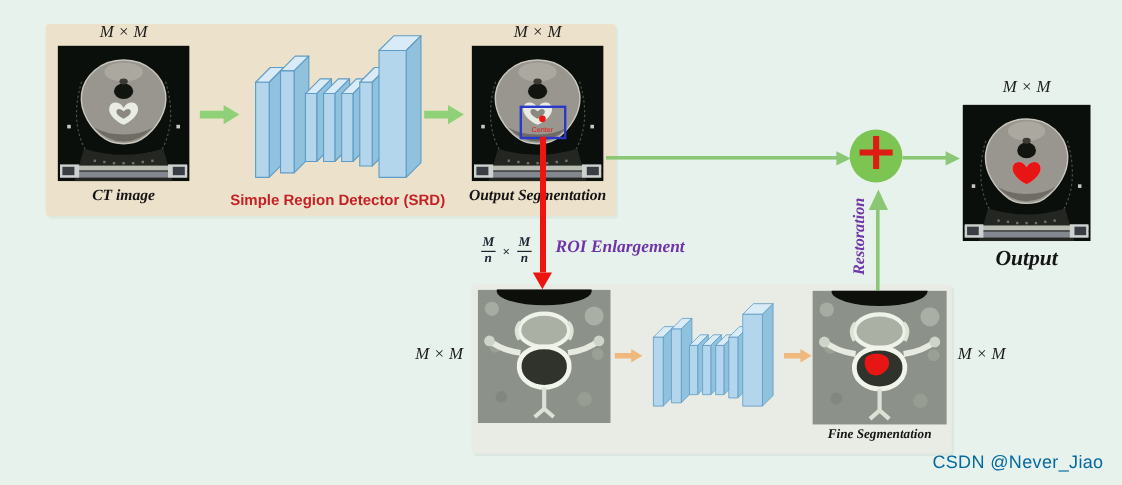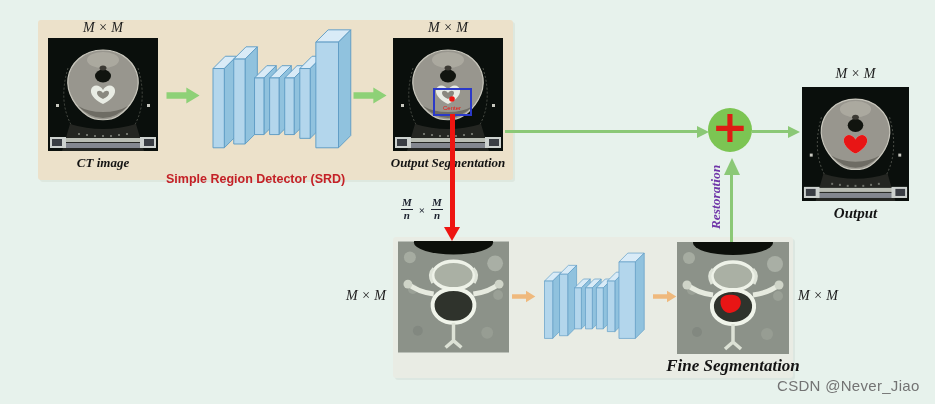--- a/index.html
+++ b/index.html
@@ -11,22 +11,22 @@
   .panel{position:absolute;border-radius:3px;}
   .panel-top{left:38px;top:20px;width:475px;height:160px;background:#ece1ca;
              box-shadow:2px 2px 0 rgba(120,110,80,.08);}
   .panel-bottom{left:393px;top:237px;width:400px;height:141px;background:#e9ece4;
              box-shadow:2px 2px 0 rgba(90,100,90,.07);}
 
   .dims{font-family:"Liberation Serif",serif;font-style:italic;font-size:14px;
         color:#1c1c1c;text-align:center;}
   .cap{font-family:"Liberation Serif",serif;font-style:italic;font-weight:bold;
        font-size:13px;color:#141414;text-align:center;}
-  .cap-big{font-size:15px;}
-  .net-label{font-weight:bold;font-size:12.5px;color:#c42127;text-align:left;letter-spacing:0;margin-top:12px;}
+  .cap-big{font-size:18px;}
+  .net-label{font-weight:bold;font-size:12.5px;color:#c42127;text-align:right;letter-spacing:0;}
   .purple-label{font-family:"Liberation Serif",serif;font-style:italic;font-weight:bold;
        font-size:14.5px;color:#6f35a8;white-space:nowrap;}
 
   .hline{position:absolute;height:3px;background:#8bc876;}
   .vline{position:absolute;width:3px;background:#8bc876;}
   .tri-right{position:absolute;width:0;height:0;border-top:6px solid transparent;
        border-bottom:6px solid transparent;border-left:12px solid #8bc876;}
   .tri-up{position:absolute;width:0;height:0;border-left:8px solid transparent;
        border-right:8px solid transparent;border-bottom:17px solid #8bc876;}
   .redline{position:absolute;width:4.5px;background:#ee1511;}
@@ -43,21 +43,21 @@
        font-family:"Liberation Serif",serif;font-style:italic;font-weight:bold;
        font-size:11px;color:#1d2330;}
   .frac{display:inline-flex;flex-direction:column;align-items:center;line-height:1.05;}
   .frac .den{border-top:1.3px solid #1d2330;padding:0 3px;}
   .frac .num{padding:0 3px;}
   .frac-op{font-style:normal;font-size:11px;transform:translateY(1px);}
 
   .rot-left{transform:rotate(-90deg);transform-origin:center center;text-align:center;}
 
   .watermark{position:absolute;left:777px;top:377px;width:158px;font-size:15px;
-       color:#737373;letter-spacing:.3px;white-space:nowrap;}
+       color:#0369a1;letter-spacing:.3px;white-space:nowrap;}
 
   svg{display:block;}
 </style>
 </head>
 <body>
 
 <div class="canvas">
 
   <svg width="0" height="0" style="position:absolute">
     <defs>
@@ -183,20 +183,21 @@
     <span class="frac">
       <span class="num">M</span>
       <span class="den">n</span>
     </span>
     <span class="frac-op">×</span>
     <span class="frac">
       <span class="num">M</span>
       <span class="den">n</span>
     </span>
   </div>
+  <div class="abs purple-label" style="left:463px;top:198px;">ROI Enlargement</div>
 
   <div class="hline" style="left:505px;top:130px;width:193px;"></div>
   <div class="tri-right" style="left:697px;top:125.5px;"></div>
   <div class="sum-circle">
     <span class="sum-plus">+</span>
   </div>
   <div class="hline" style="left:752px;top:130px;width:37px;"></div>
   <div class="tri-right" style="left:788px;top:125.5px;"></div>
 
   <div class="vline" style="left:730px;top:174px;height:68px;"></div>
@@ -224,19 +225,19 @@
     </svg>
 
   <svg class="abs" style="left:653px;top:288px;color:#efb97d;" width="24" height="17">
       <use href="#blockarrow"></use>
     </svg>
 
   <svg class="abs" style="left:676px;top:242px;" width="114" height="112" viewBox="0 0 112 112">
     <use href="#vertebra"></use>
     <path d="M44,57 C46,52 60,51 63,57 C66,63 61,70 53,71 C46,71 42,63 44,57 Z" fill="#e81515"></path>
   </svg>
-  <div class="abs cap" style="left:660px;top:356px;width:146px;font-size:17px;">Fine Segmentation</div>
+  <div class="abs cap" style="left:660px;top:356px;width:146px;font-size:11px;">Fine Segmentation</div>
 
   <div class="abs dims" style="left:794px;top:288px;width:48px;">M × M</div>
 
   <div class="watermark">CSDN @Never_Jiao</div>
 
 </div>
 
 </body></html>

